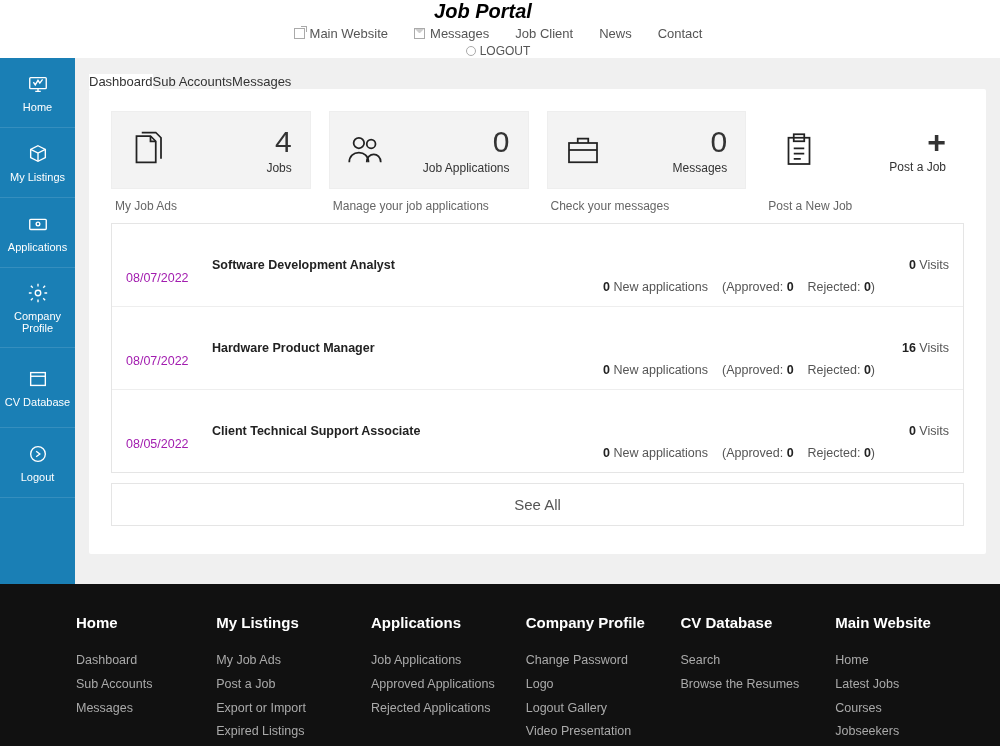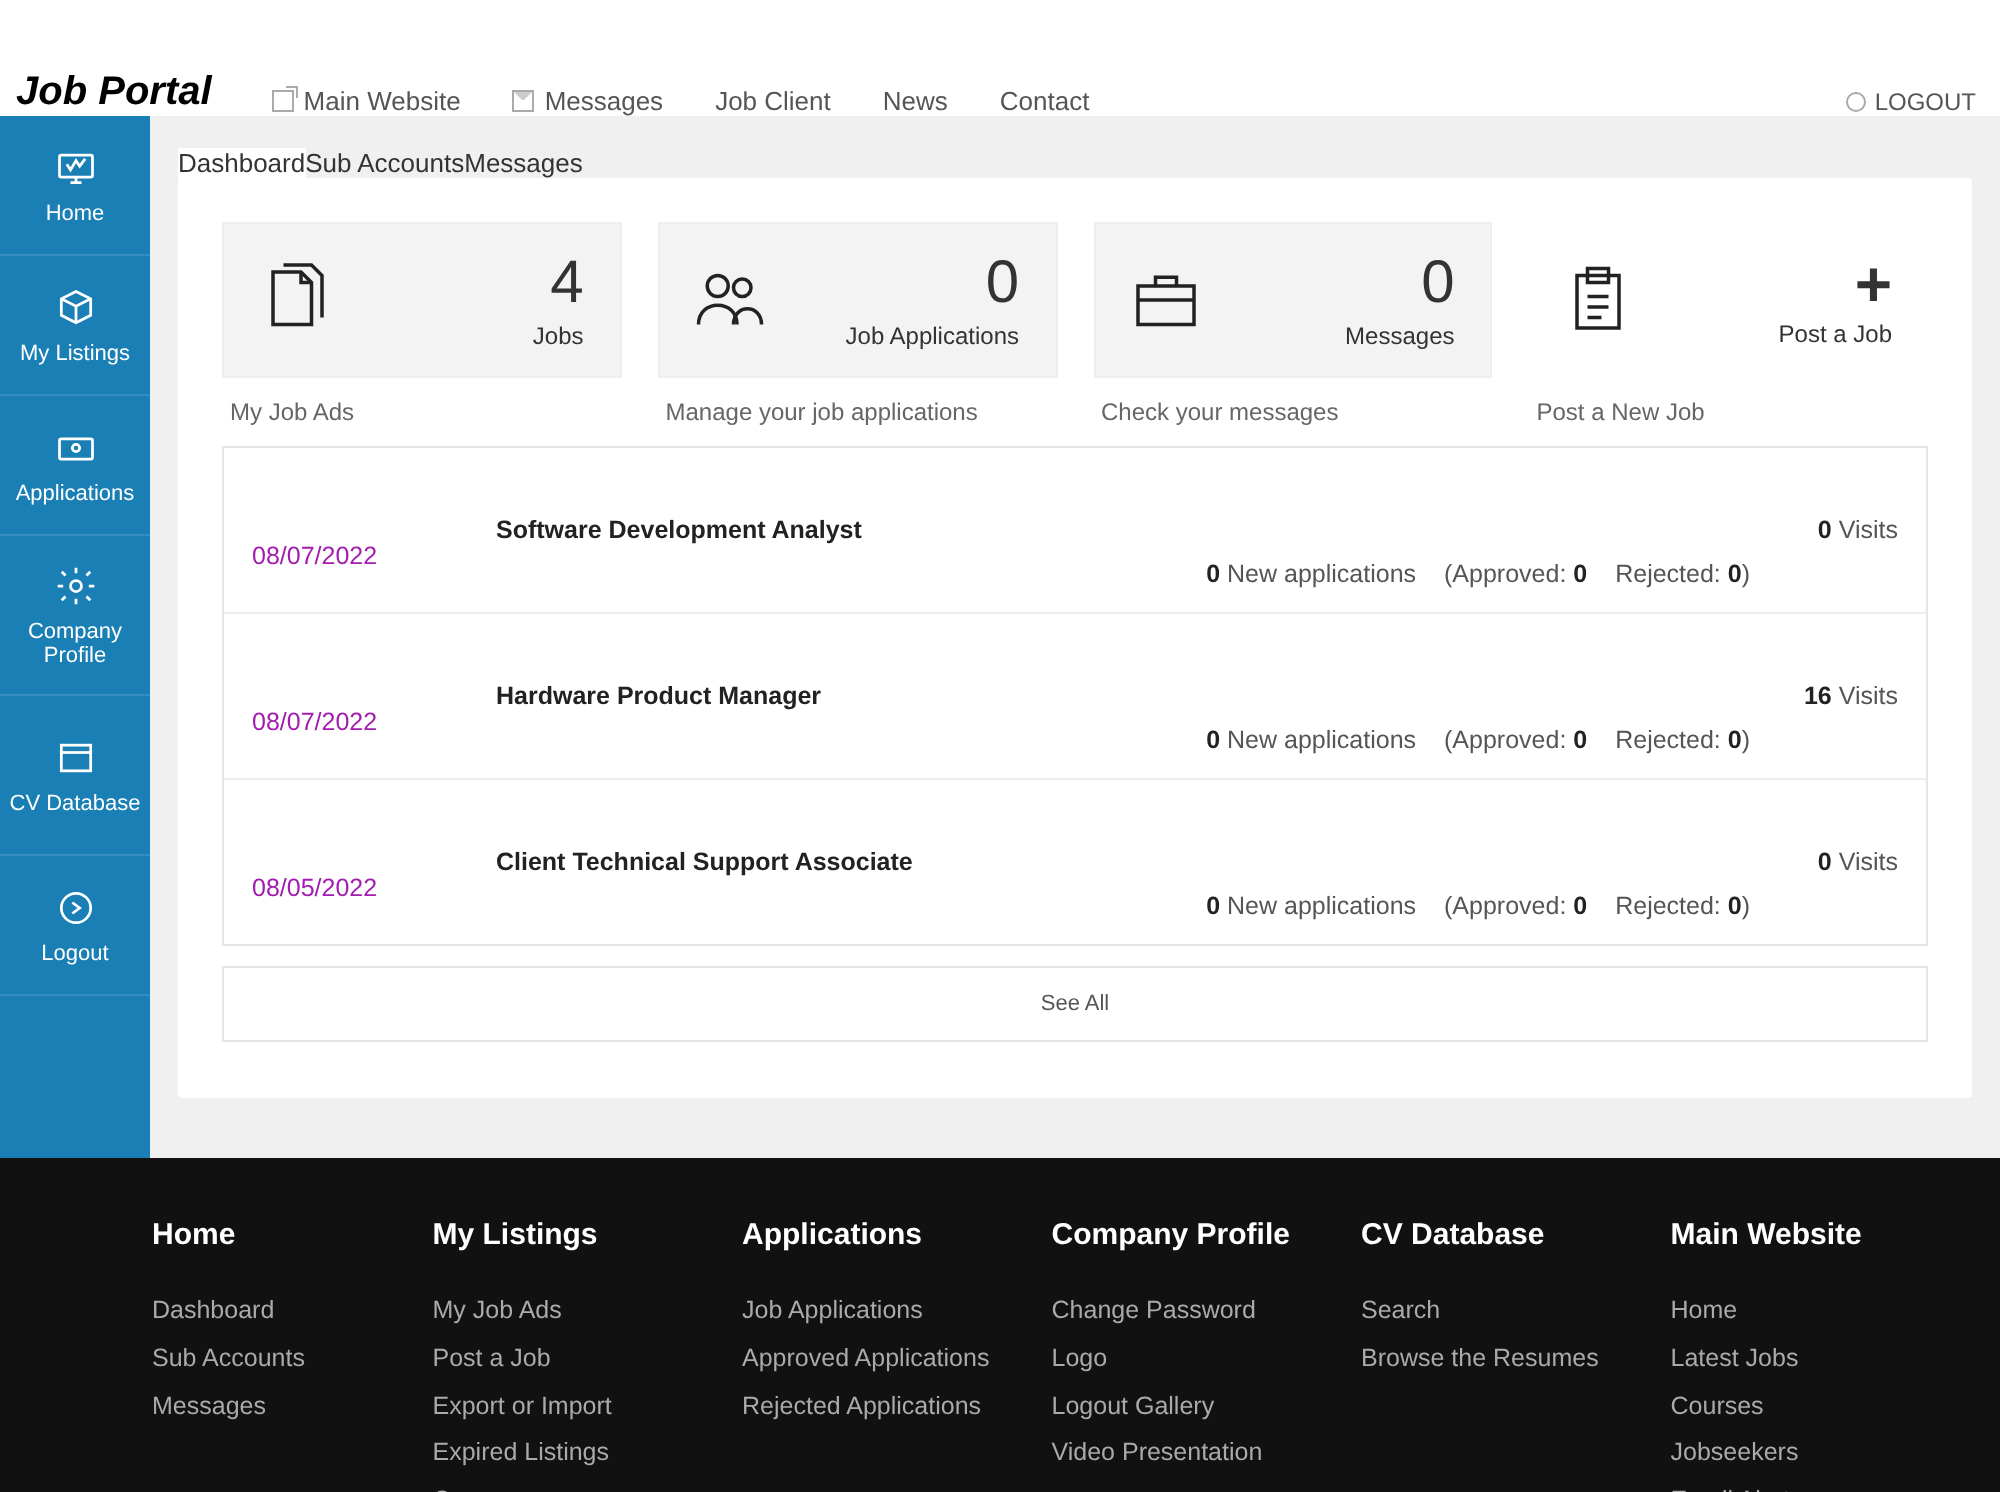--- a/index.html
+++ b/index.html
@@ -1,18 +1,18 @@
 <!DOCTYPE html>
 <html><head>
 <meta charset="utf-8">
 <style>
 * { margin: 0; padding: 0; box-sizing: border-box; }
 body { font-family: Arial, Helvetica, sans-serif; font-size: 13px; color: #333; background: #f0f0f0; width: 1000px; }
 
-.header { background: #fff; height: 58px; display: flex; align-items: flex-end; padding: 0 12px 0 8px; }
+.header { background: #fff; height: 58px; display: flex; align-items: center; padding: 0 12px 0 8px; flex-direction: column; }
 .logo { font-style: italic; font-weight: bold; font-size: 20px; color: #000; margin-right: 30px; }
 .topnav { display: flex; gap: 26px; flex: 1; }
 .topnav a { text-decoration: none; color: #555; font-size: 13px; display: flex; align-items: center; gap: 5px; }
 .topnav .tiny-icon { width: 11px; height: 11px; display: inline-block; }
 .logout { color: #555; font-size: 12px; display: flex; align-items: center; gap: 4px; }
 .icon-ext { border: 1px solid #aaa; width: 9px; height: 9px; position: relative; }
 .icon-ext::after { content: ""; position: absolute; top: -3px; right: -3px; width: 5px; height: 5px; border-top: 1px solid #aaa; border-right: 1px solid #aaa; }
 .icon-env { width: 11px; height: 8px; border: 1px solid #aaa; position: relative; }
 .icon-env::after { content: ""; position: absolute; top: 0; left: 0; right: 0; height: 0; border-left: 4px solid transparent; border-right: 4px solid transparent; border-top: 4px solid #ccc; }
 .icon-power { width: 10px; height: 10px; border: 1px solid #aaa; border-radius: 50%; position: relative; }
@@ -42,26 +42,26 @@
 .stat-right { text-align: right; display: flex; flex-direction: column; align-items: flex-end; gap: 2px; }
 
 .plus { font-size: 32px; font-weight: bold; color: #333; line-height: 1; }
 
 .section-title { font-size: 22px; color: #333; margin: 28px 0 14px 0; font-weight: normal; }
 
 .jobs-table { border: 1px solid #e5e5e5; }
 .jrow { display: flex; align-items: center; padding: 12px 14px; border-bottom: 1px solid #eee; font-size: 12.5px; gap: 14px; }
 .jrow:last-child { border-bottom: none; }
 .jdate { width: 72px; color: #a21caf; margin-top: 25px; }
-.jtitle { flex: 1; font-weight: bold; color: #222; margin-left: 36px; }
+.jtitle { flex: 1; font-weight: bold; color: #222; }
 .jcell { color: #555; white-space: nowrap; margin-top: 44px; }
 .jcell b { color: #222; font-weight: bold; }
 .jvisits { width: 60px; text-align: right; color: #555; }
 .jvisits b { color: #222; }
-.seeall { text-align: center; padding: 12px; border: 1px solid #e5e5e5; margin-top: 10px; color: #555; font-size: 11px; cursor: pointer; }
+.seeall { text-align: center; padding: 12px; border: 1px solid #e5e5e5; margin-top: 10px; color: #555; font-size: 15px; cursor: pointer; }
 
 
 .footer { background: #111; color: #ccc; padding: 30px 0 30px 0; }
 .fcols { display: flex; gap: 10px; padding: 0 20px 0 76px; }
 .fcol { flex: 1; }
 .fcol.narrow { flex: 0.9; }
 .fcol h4 { color: #fff; font-size: 15px; margin-bottom: 18px; font-weight: bold; }
 .fcol a { display: block; color: #aaa; text-decoration: none; font-size: 12.5px; line-height: 1.9; }
 </style>
 </head>

